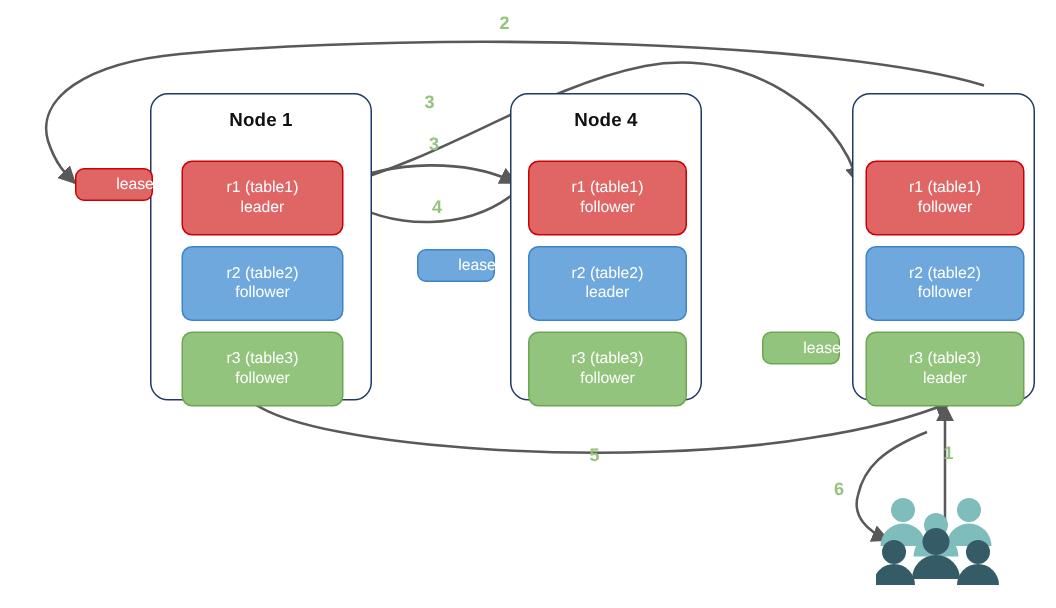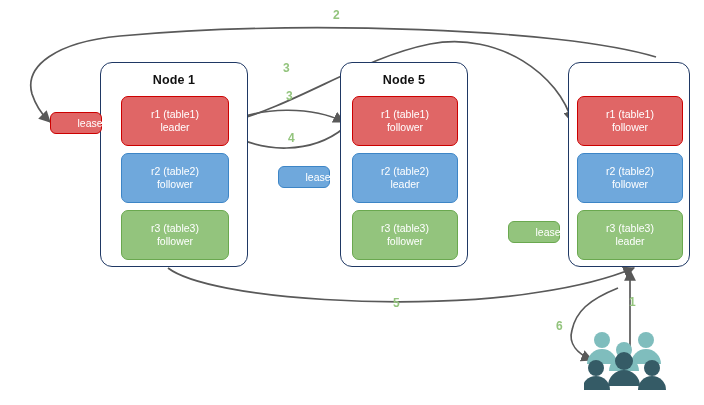--- a/index.html
+++ b/index.html
@@ -47,20 +47,21 @@
     position: absolute;
     box-sizing: border-box;
     border-radius: 7px;
     display: flex;
     flex-direction: column;
     align-items: center;
     justify-content: center;
     line-height: 1.22;
     font-size: 10.5px;
     color: #ffffff;
+    margin-top: 11px;
   }
   .replica .rline {
     display: block;
     white-space: nowrap;
   }
   .lease {
     position: absolute;
     box-sizing: border-box;
     border-radius: 6px;
     display: flex;
@@ -130,21 +131,21 @@
       <span class="rline">follower</span>
     </div>
     <div class="replica" style="left:20px; top:147px; width:108px; height:50px;
          background:#93c47d; border:1.5px solid #6aa84f;">
       <span class="rline">r3 (table3)</span>
       <span class="rline">follower</span>
     </div>
   </div>
 
   <div class="node-box" style="left:340px; top:62px; width:128px; height:205px;">
-    <div class="node-title">Node 5</div>
+    <div class="node-title">Node 4</div>
     <div class="replica" style="left:11px; top:33px; width:106px; height:50px;
          background:#e06666; border:1.5px solid #cc0000;">
       <span class="rline">r1 (table1)</span>
       <span class="rline">follower</span>
     </div>
     <div class="replica" style="left:11px; top:90px; width:106px; height:50px;
          background:#6fa8dc; border:1.5px solid #3d85c6;">
       <span class="rline">r2 (table2)</span>
       <span class="rline">leader</span>
     </div>

